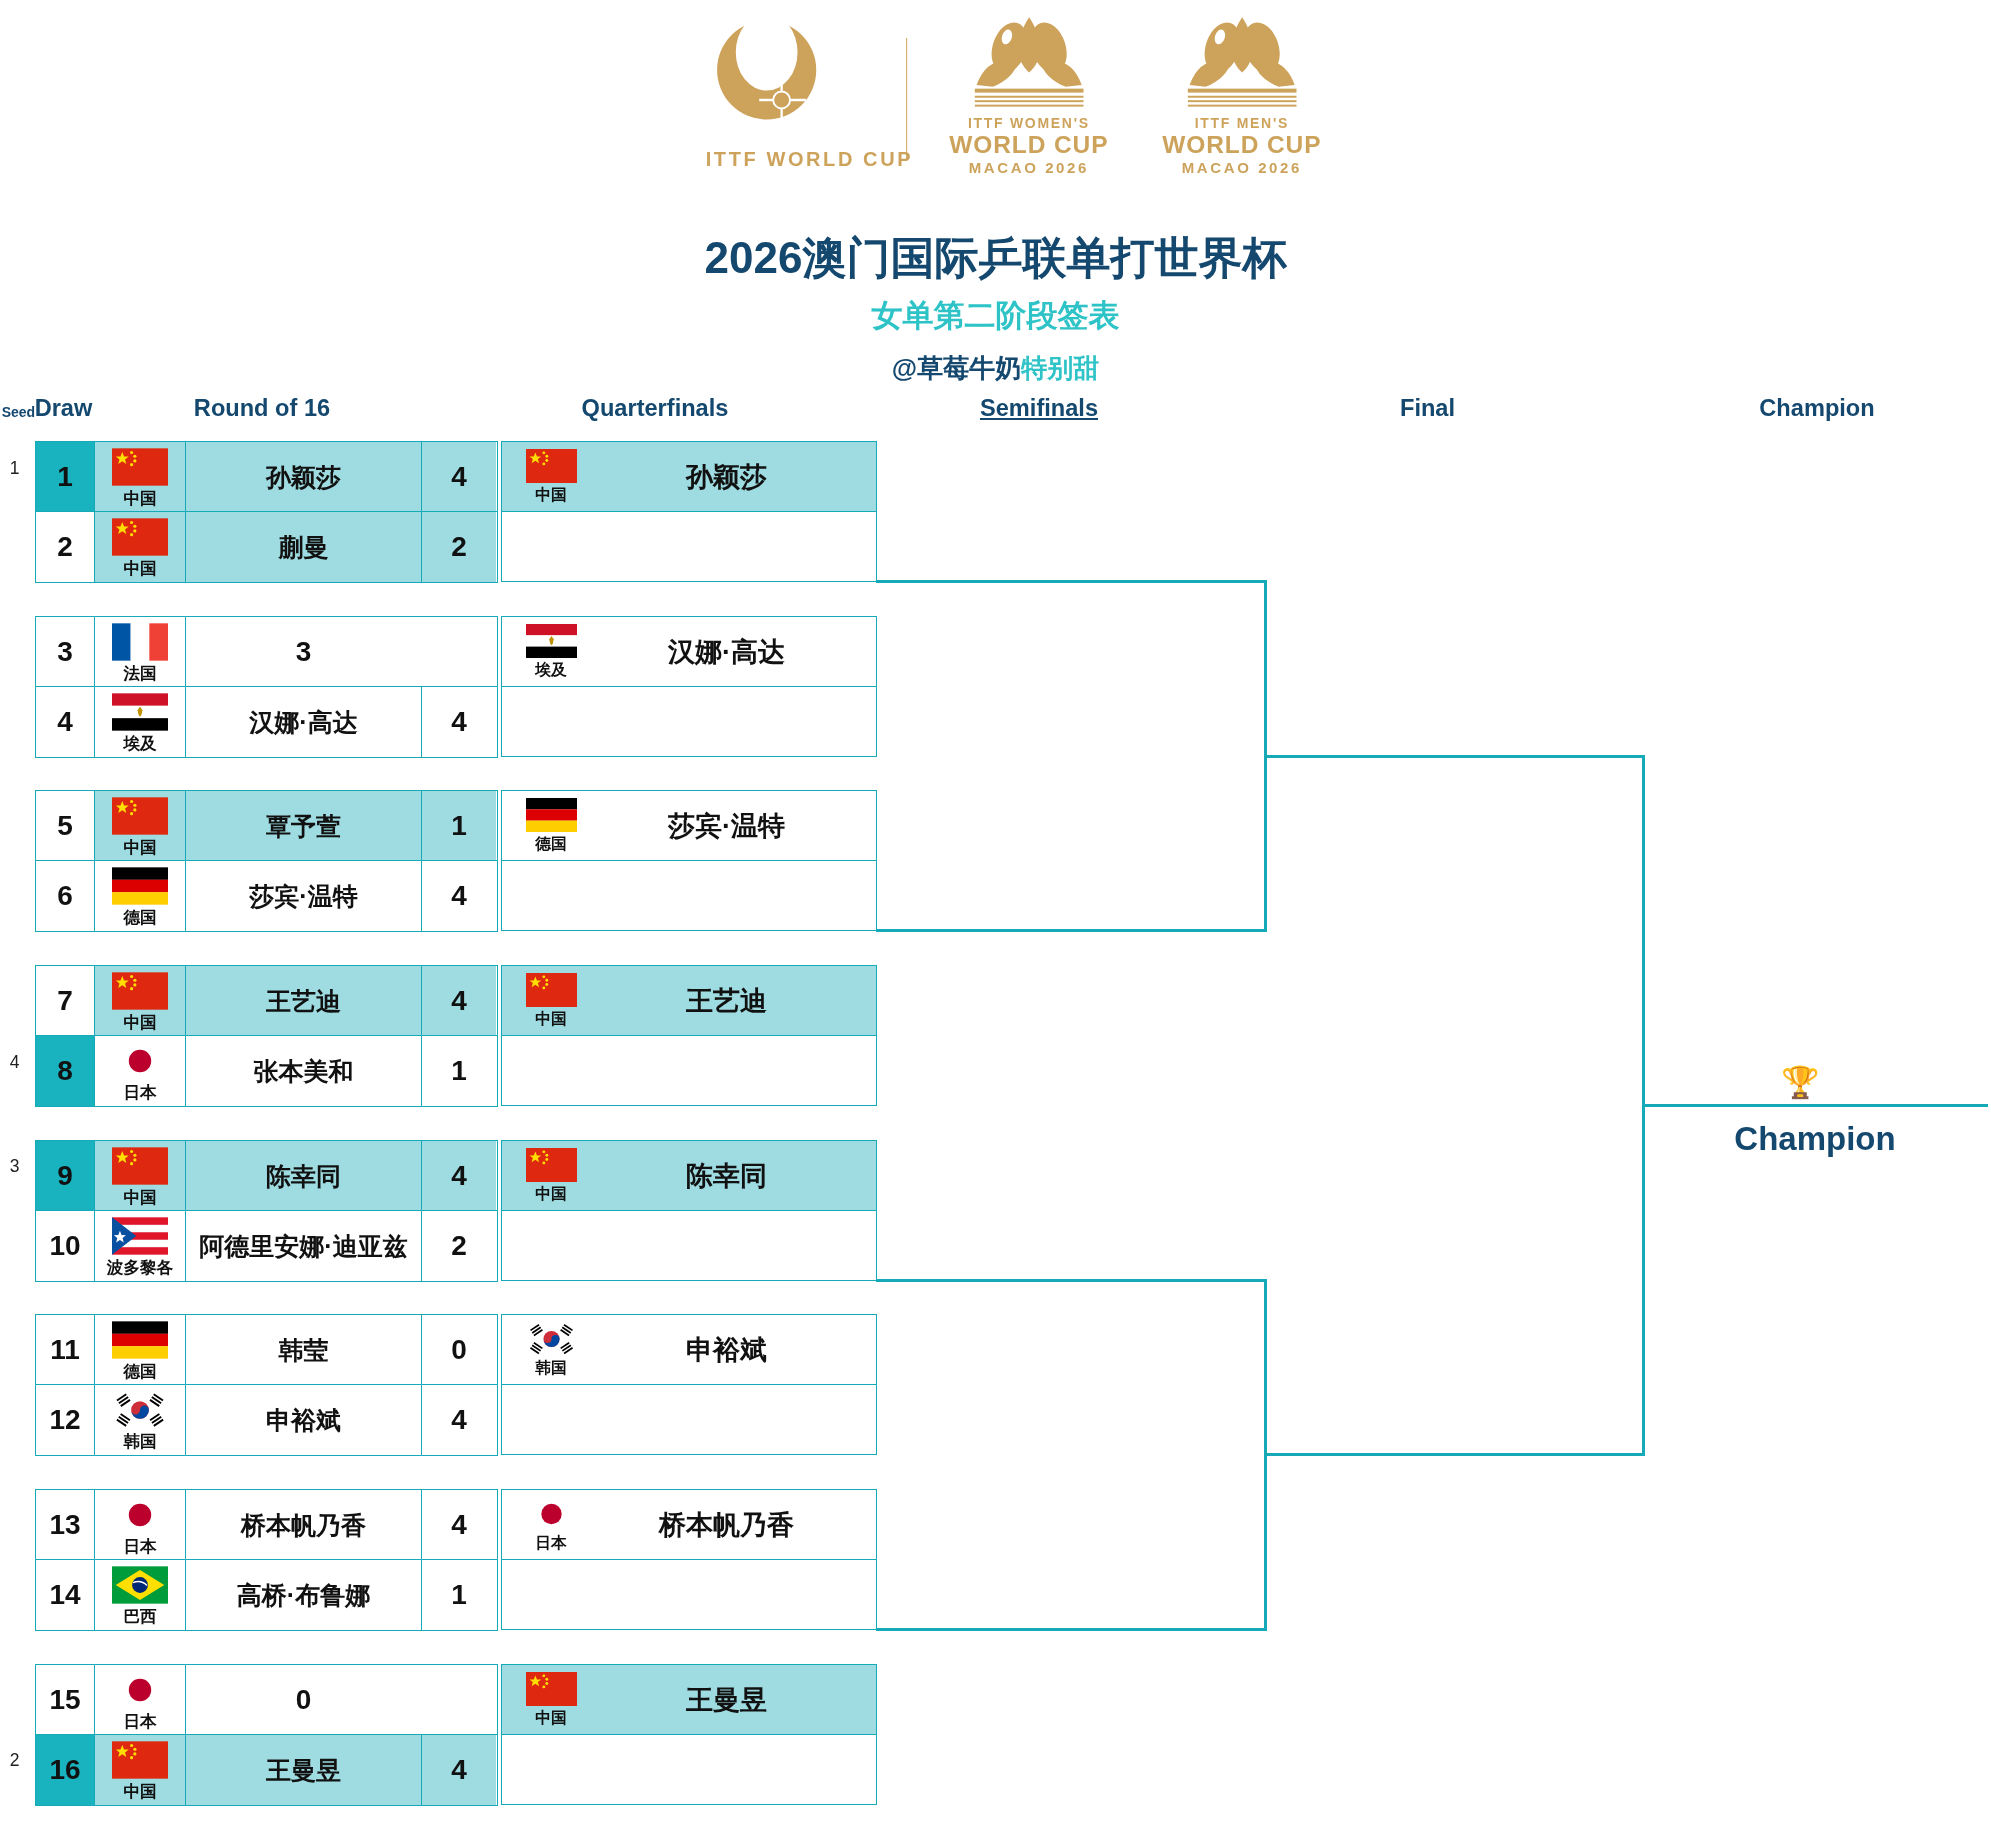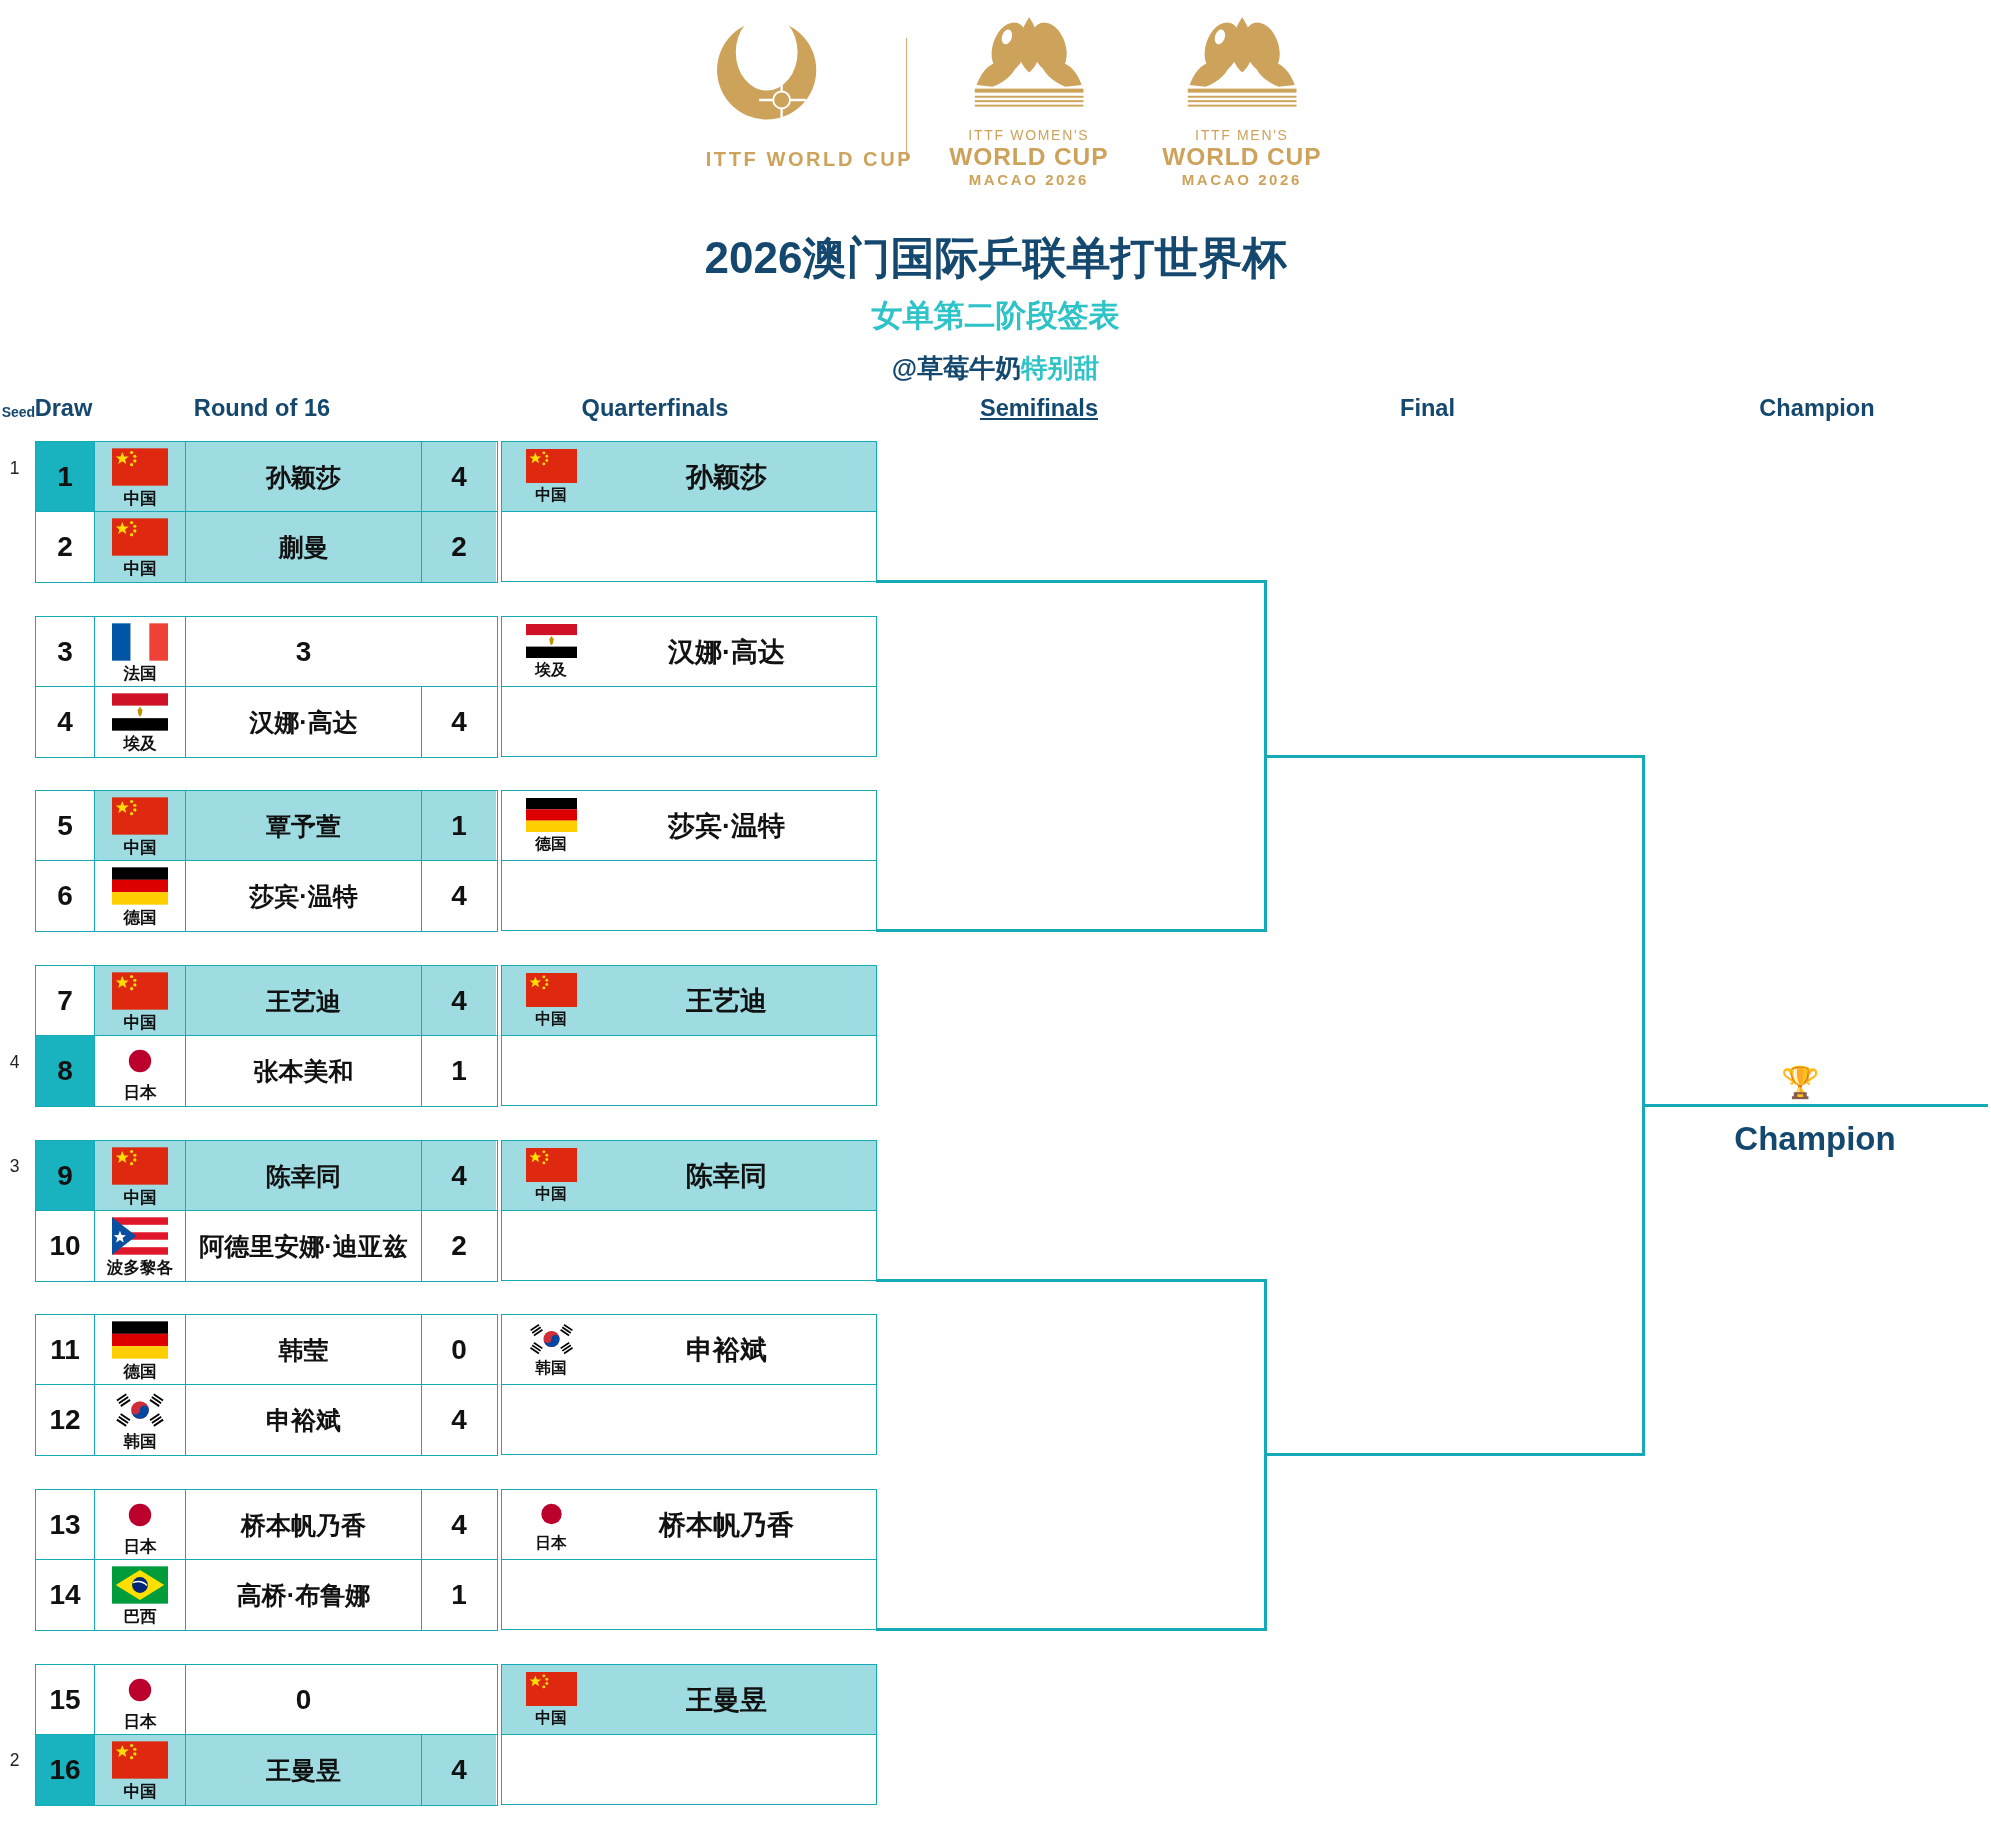--- a/index.html
+++ b/index.html
@@ -7,21 +7,21 @@
   .sheet { position:relative; width:1991px; height:1841px; background:#fff; overflow:hidden; }
 
   
   .logos { position:absolute; top:12.2px; left:50%; transform:translateX(-50%);
            display:flex; align-items:flex-start; gap:30px; }
   .logo-left { width:218px; text-align:center; color:#cda35b; }
   .logo-left .mark { margin:0 auto; }
   .logo-left .lbl { font-weight:bold; font-size:20px; letter-spacing:2.6px; margin-top:1.7px; white-space:nowrap;margin-left:48px; }
   .logo-div { width:1.7px; height:122px; background:#cda35b; margin-top:26px; }
   .flower { width:183px; text-align:center; color:#cda35b; }
-  .flower .t1 { font-size:14px; font-weight:normal; letter-spacing:1.7px; margin-top:14px; }
+  .flower .t1 { font-size:14px; font-weight:bold; letter-spacing:1.7px; margin-top:2px; }
   .flower .t2 { font-size:24.5px; font-weight:bold; letter-spacing:0.9px; }
   .flower .t3 { font-size:15px; font-weight:bold; letter-spacing:2.6px; }
 
   .title    { position:absolute; top:229px; width:100%; text-align:center;
               font-size:44px; font-weight:bold; color:#14486e; }
   .subtitle { position:absolute; top:295px; width:100%; text-align:center;
               font-size:31px; font-weight:bold; color:#2ec3c7; }
   .credit   { position:absolute; top:351px; width:100%; text-align:center;
               font-size:26px; font-weight:bold; color:#14486e; }
   .credit .teal { color:#2ec3c7; }

